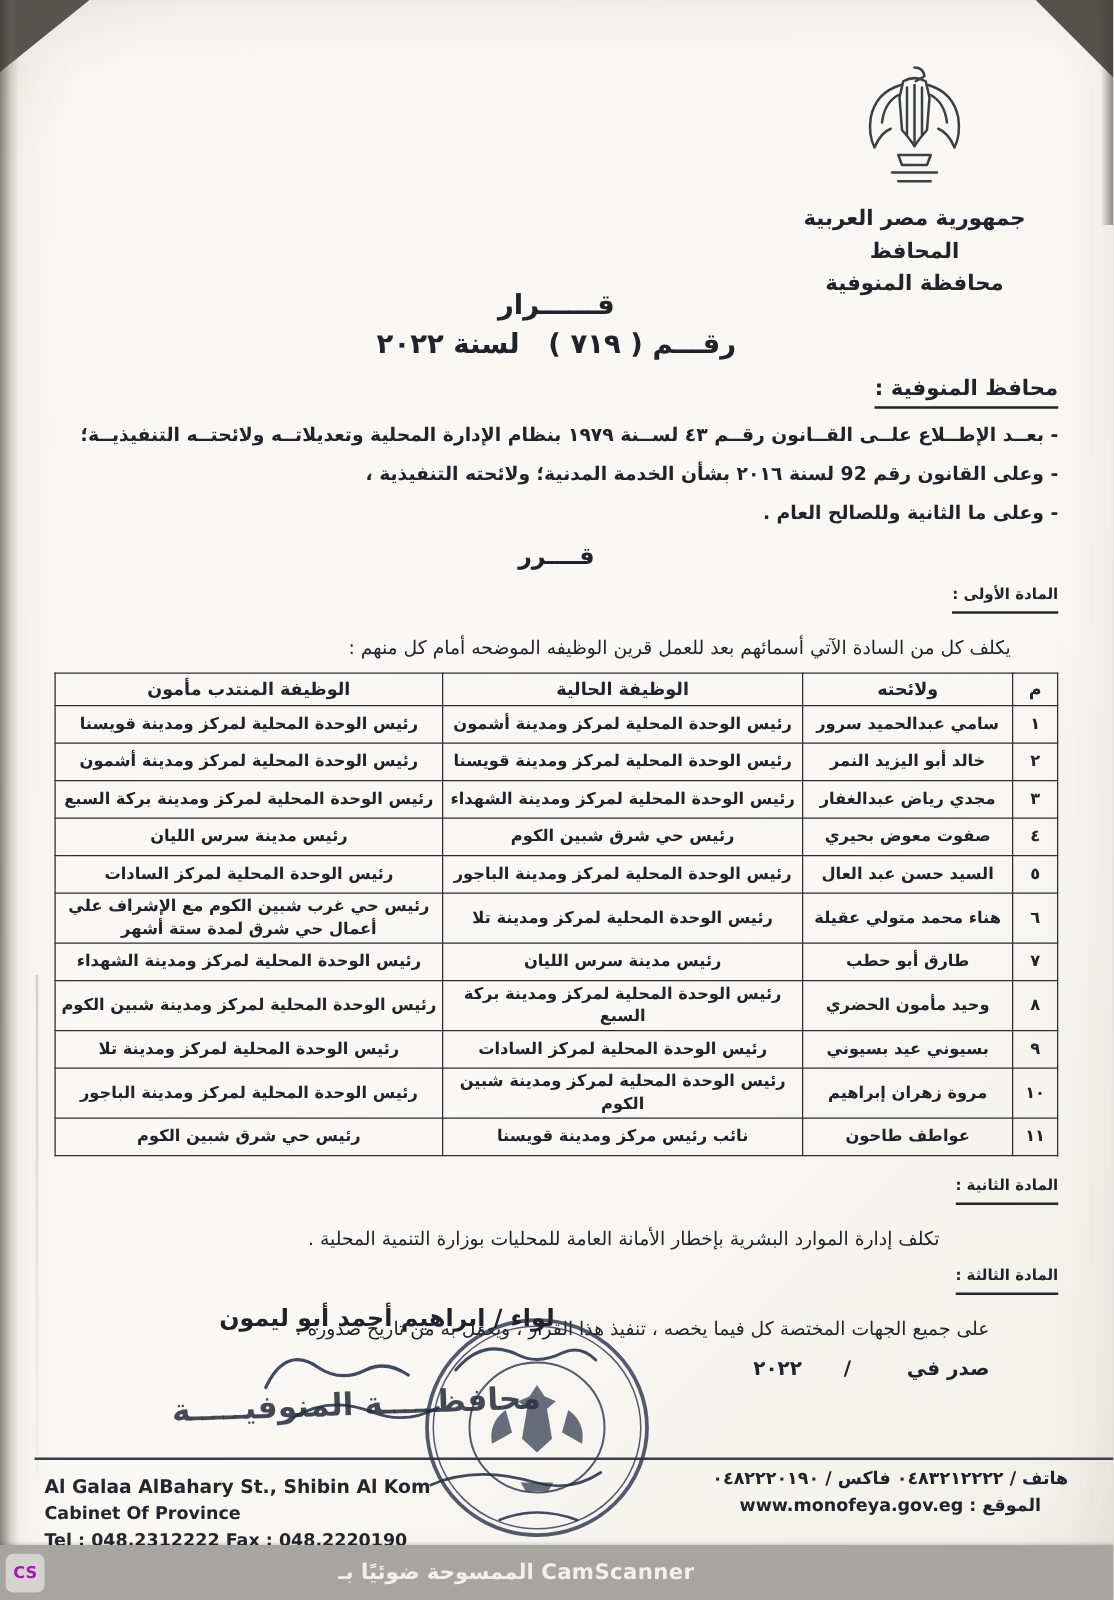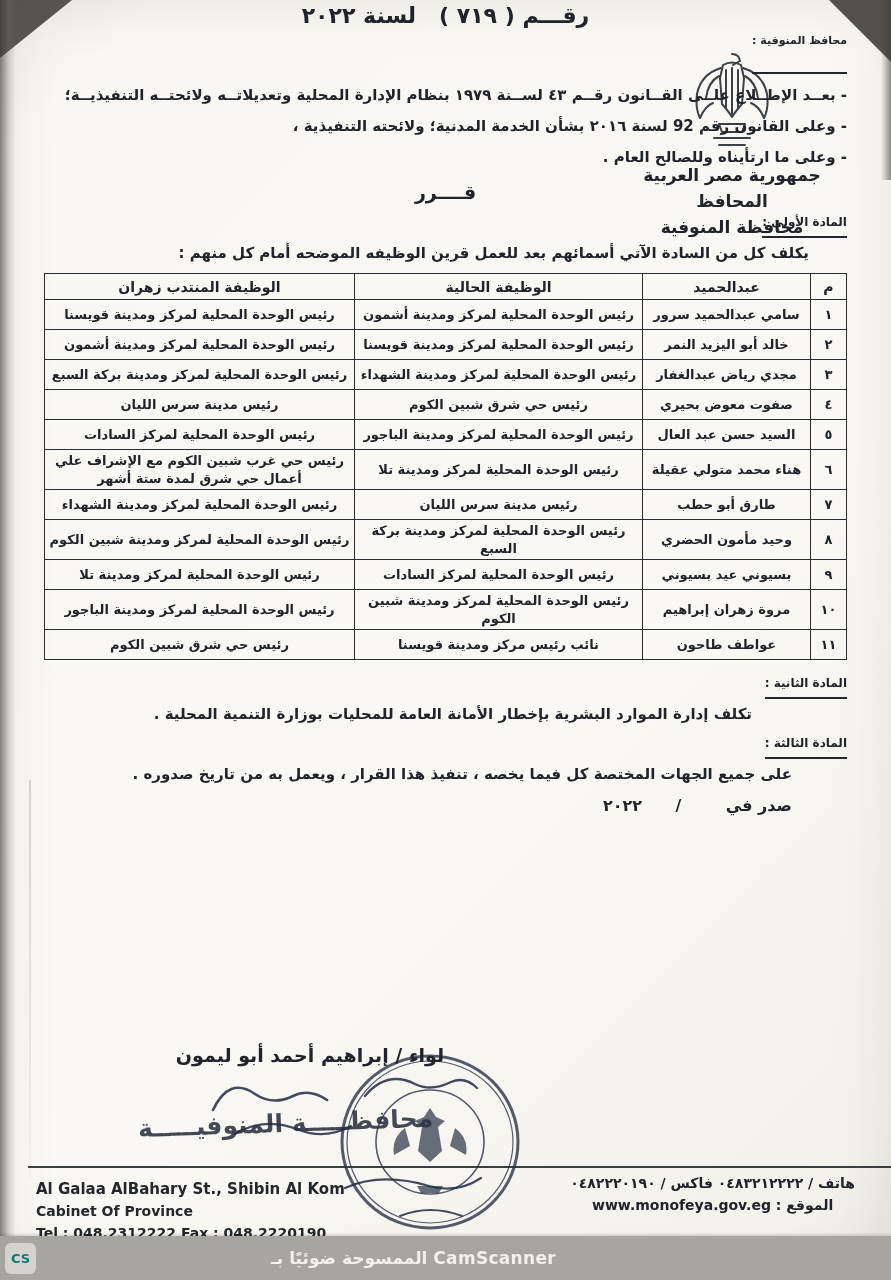--- a/index.html
+++ b/index.html
@@ -28,30 +28,30 @@
   .content { position:relative; padding:0 44px; z-index:2; }
 
   
   .emblem-block { position:absolute; top:48px; right:46px; width:226px; text-align:center; z-index:2; }
   .emblem-block svg { display:block; margin:0 auto 8px; }
   .hdr-line { font-weight:bold; font-size:17px; line-height:26px; letter-spacing:.3px; }
 
   .decree-title { margin-top:230px; text-align:center; font-size:22px; font-weight:bold; letter-spacing:1px; line-height:30px; }
   .decree-number { margin-top:4px; text-align:center; font-size:22px; font-weight:bold; line-height:24px; white-space:pre; }
 
-  .preamble-heading { font-size:11px; font-weight:bold; line-height:26px;
-    width:max-content; border-bottom:2px solid #23272d; padding-bottom:18px; }
+  .preamble-heading { margin-top:10px; font-size:17px; font-weight:bold; line-height:26px;
+    width:max-content; border-bottom:2px solid #23272d; padding-bottom:1px; }
   .clauses { margin-top:6px; }
   .clause { font-size:15px; font-weight:bold; line-height:31px; }
 
   .decided { margin:6px 0 0; text-align:center; font-size:19px; font-weight:bold; line-height:26px; letter-spacing:1px; }
 
   .article-heading { margin-top:4px; font-size:12px; font-weight:bold; line-height:26px;
     width:max-content; border-bottom:2px solid #23272d; padding-bottom:1px; }
-  .article-body { margin-top:4px; font-size:15px; font-weight:bold; line-height:23px; }
+  .article-body { margin-top:16px; font-size:15px; font-weight:normal; line-height:23px; }
   .ind-a { margin-right:38px; }
   .ind-b { margin-right:95px; }
   .ind-c { margin-right:55px; }
 
   table.roster { width:100%; border-collapse:collapse; margin-top:8px; table-layout:fixed; }
   .roster th, .roster td { border:1.6px solid #2a2e34; text-align:center; vertical-align:middle;
     font-weight:bold; padding:2px 4px; }
   .roster th { font-size:14px; height:26px; }
   .roster td { font-size:13px; height:30px; line-height:1.35; }
 
@@ -72,21 +72,21 @@
   .footer-en .l1 { font-size:15px; line-height:22px; }
   .footer-en .l2 { font-size:14px; line-height:22px; }
   .footer-en .l3 { font-size:14px; line-height:22px; }
   .footer-ar { position:absolute; right:36px; top:1172px; text-align:center; font-weight:bold; z-index:1; }
   .footer-ar div { font-size:14px; line-height:22px; }
 
   
   .cs-bar { position:absolute; left:0; right:0; bottom:0; height:44px; background:#a6a5a2;
     z-index:8; display:flex; align-items:center; direction:ltr;
     box-shadow:0 -1px 3px rgba(0,0,0,.2); }
-  .cs-logo { width:31px; height:31px; margin-left:5px; background:#d4d3d0; color:#0f766e;
+  .cs-logo { width:31px; height:31px; margin-left:5px; background:#d4d3d0; color:#a21caf;
     border-radius:6px; display:flex; align-items:center; justify-content:center;
     font-size:13px; font-weight:bold; flex:0 0 auto; }
   .cs-text { flex:1; text-align:center; transform:translateX(-50px); color:#f1f0ee;
     font-size:17px; font-weight:bold; letter-spacing:.3px; }
 </style>
 </head>
 <body>
 
 <div class="page">
 
@@ -110,47 +110,48 @@
         <path d="M28 90 h36 M33 97 h26"></path>
       </g>
     </svg>
     <div class="hdr-line">جمهورية مصر العربية</div>
     <div class="hdr-line">المحافظ</div>
     <div class="hdr-line">محافظة المنوفية</div>
   </div>
 
   <div class="content">
 
+    <div class="decree-title">قــــــرار</div>
     <div class="decree-number">رقـــم ( ٧١٩ )   لسنة ٢٠٢٢</div>
 
     <div class="preamble-heading">محافظ المنوفية :</div>
     <div class="clauses">
       <div class="clause">- بعــد الإطــلاع علــى القــانون رقــم ٤٣ لســنة ١٩٧٩ بنظام الإدارة المحلية وتعديلاتــه ولائحتــه التنفيذيــة؛</div>
       <div class="clause">- وعلى القانون رقم 92 لسنة ٢٠١٦ بشأن الخدمة المدنية؛ ولائحته التنفيذية ،</div>
-      <div class="clause">- وعلى ما ارتأيناه وللصالح العام .</div>
+      <div class="clause">- وعلى ما الثانية وللصالح العام .</div>
     </div>
 
     <div class="decided">قــــرر</div>
 
     <div class="article-heading">المادة الأولى :</div>
     <div class="article-body ind-a">يكلف كل من السادة الآتي أسمائهم بعد للعمل قرين الوظيفه الموضحه أمام كل منهم :</div>
 
     <table class="roster">
       <colgroup>
         <col style="width:36px">
           <col style="width:168px">
           <col style="width:288px">
           <col>
       </colgroup>
       <thead>
         <tr>
           <th>م</th>
-          <th>عبدالحميد</th>
+          <th>ولائحته</th>
           <th>الوظيفة الحالية</th>
-          <th>الوظيفة المنتدب زهران</th>
+          <th>الوظيفة المنتدب مأمون</th>
         </tr>
       </thead>
       <tbody>
         <tr>
           <td>١</td>
           <td>سامي عبدالحميد سرور</td>
           <td>رئيس الوحدة المحلية لمركز ومدينة أشمون</td>
           <td>رئيس الوحدة المحلية لمركز ومدينة قويسنا</td>
         </tr>
         <tr>

